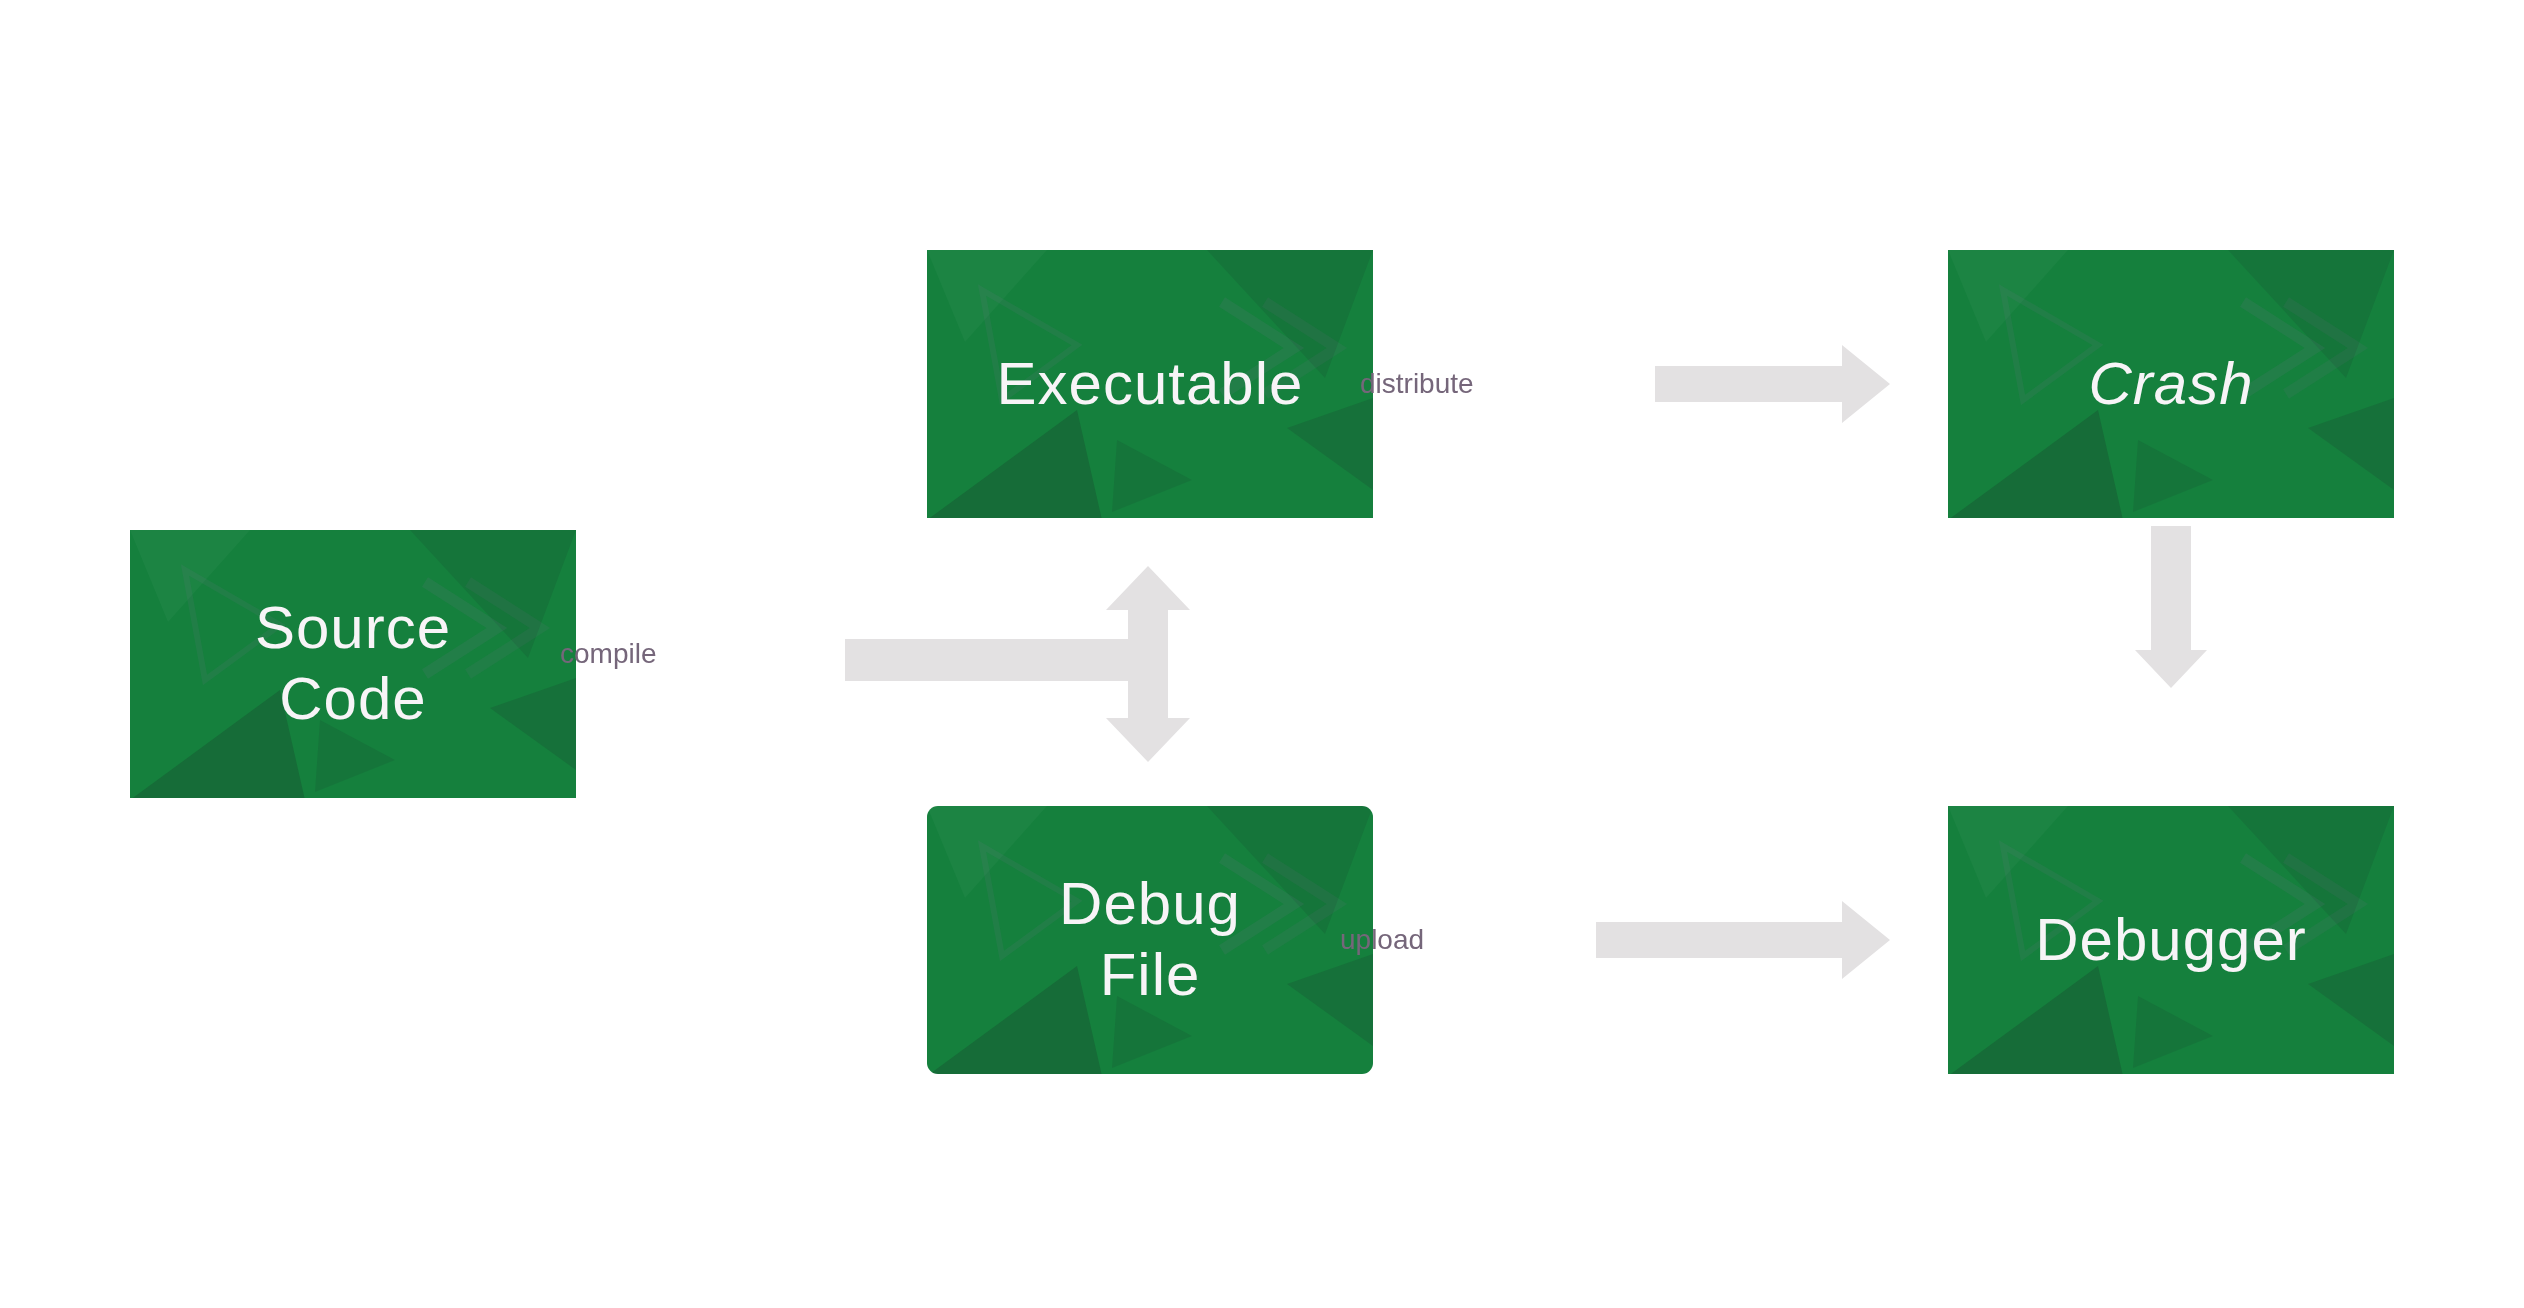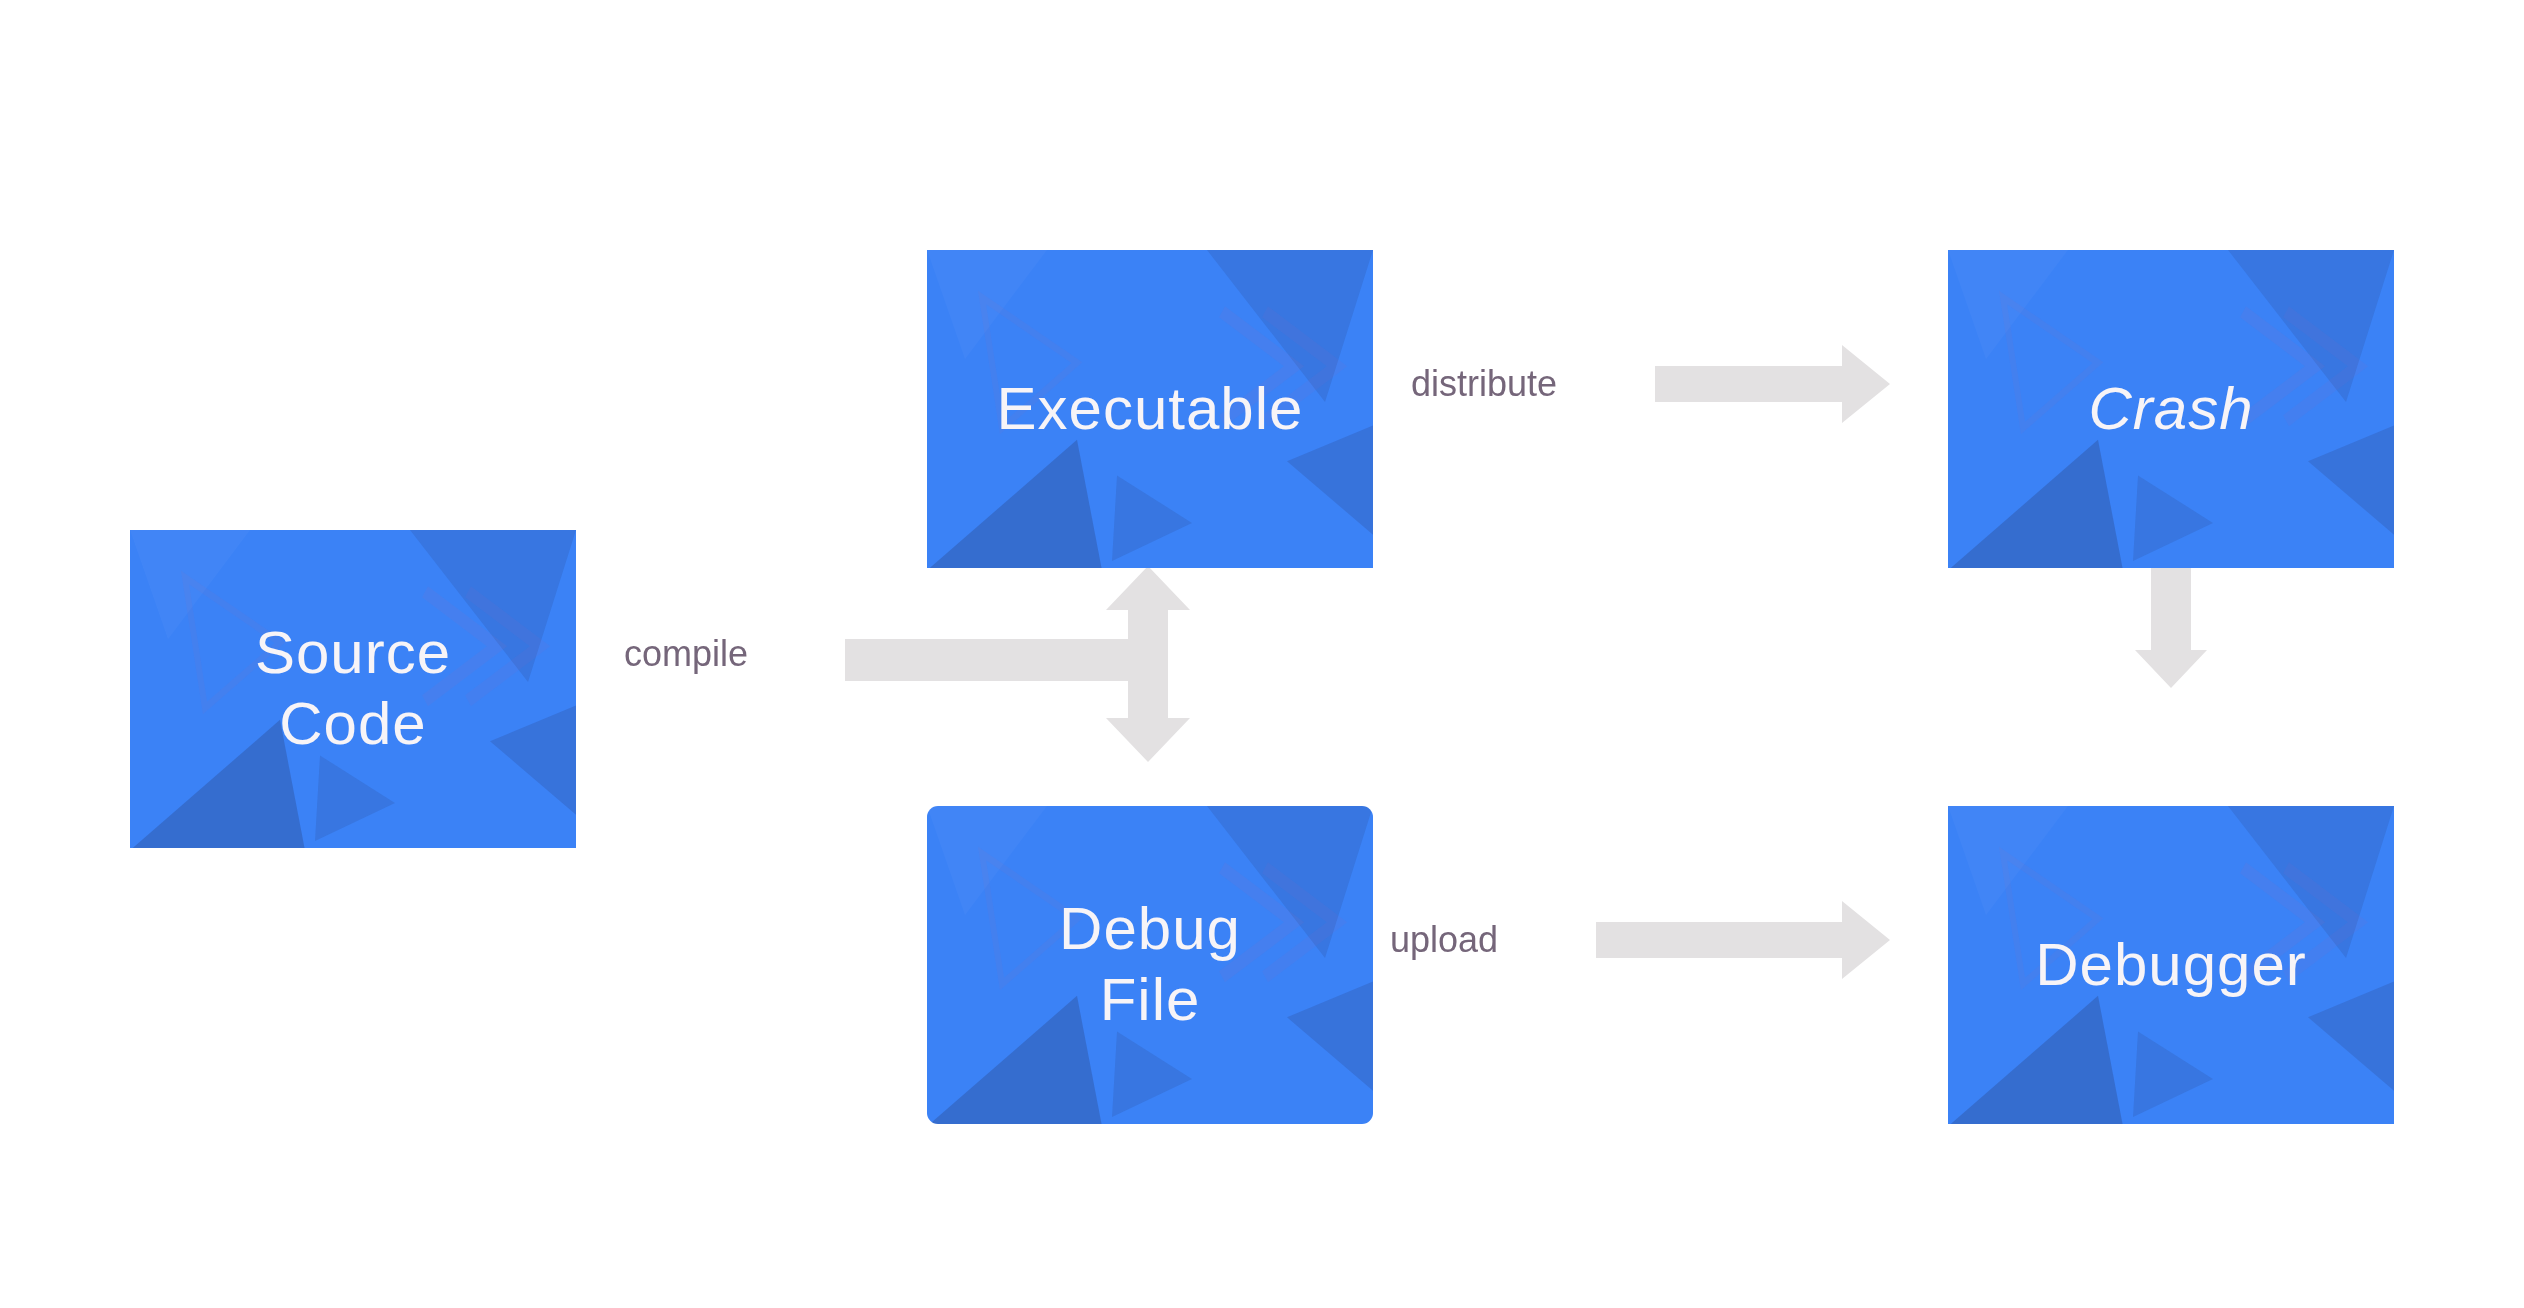--- a/index.html
+++ b/index.html
@@ -7,22 +7,22 @@
     position: relative;
     width: 2524px;
     height: 1308px;
     background: #ffffff;
     overflow: hidden;
     font-family: "Liberation Sans", sans-serif;
   }
   .node {
     position: absolute;
     width: 446px;
-    height: 318px;
-    background: #3b82f6;
+    height: 268px;
+    background: #15803d;
     overflow: hidden;
   }
   .node svg.texture {
     position: absolute;
     left: 0; top: 0;
     width: 100%; height: 100%;
     display: block;
   }
   .node-label {
     position: absolute;
@@ -47,24 +47,24 @@
 
   .arrows {
     position: absolute;
     left: 0; top: 0;
     width: 2524px; height: 1308px;
     display: block;
   }
   .edge-label {
     position: absolute;
     color: #75667a;
-    font-size: 36px;
+    font-size: 28px;
     font-weight: 400;
     line-height: 52px;
-    text-align: center;
+    text-align: left;
   }
   #label-compile    { left: 560px;  top: 628px; width: 252px; }
   #label-distribute { left: 1360px; top: 358px; width: 248px; }
   #label-upload     { left: 1340px; top: 914px; width: 208px; }
 </style>
 </head>
 <body>
 
 <div class="stage">
 

